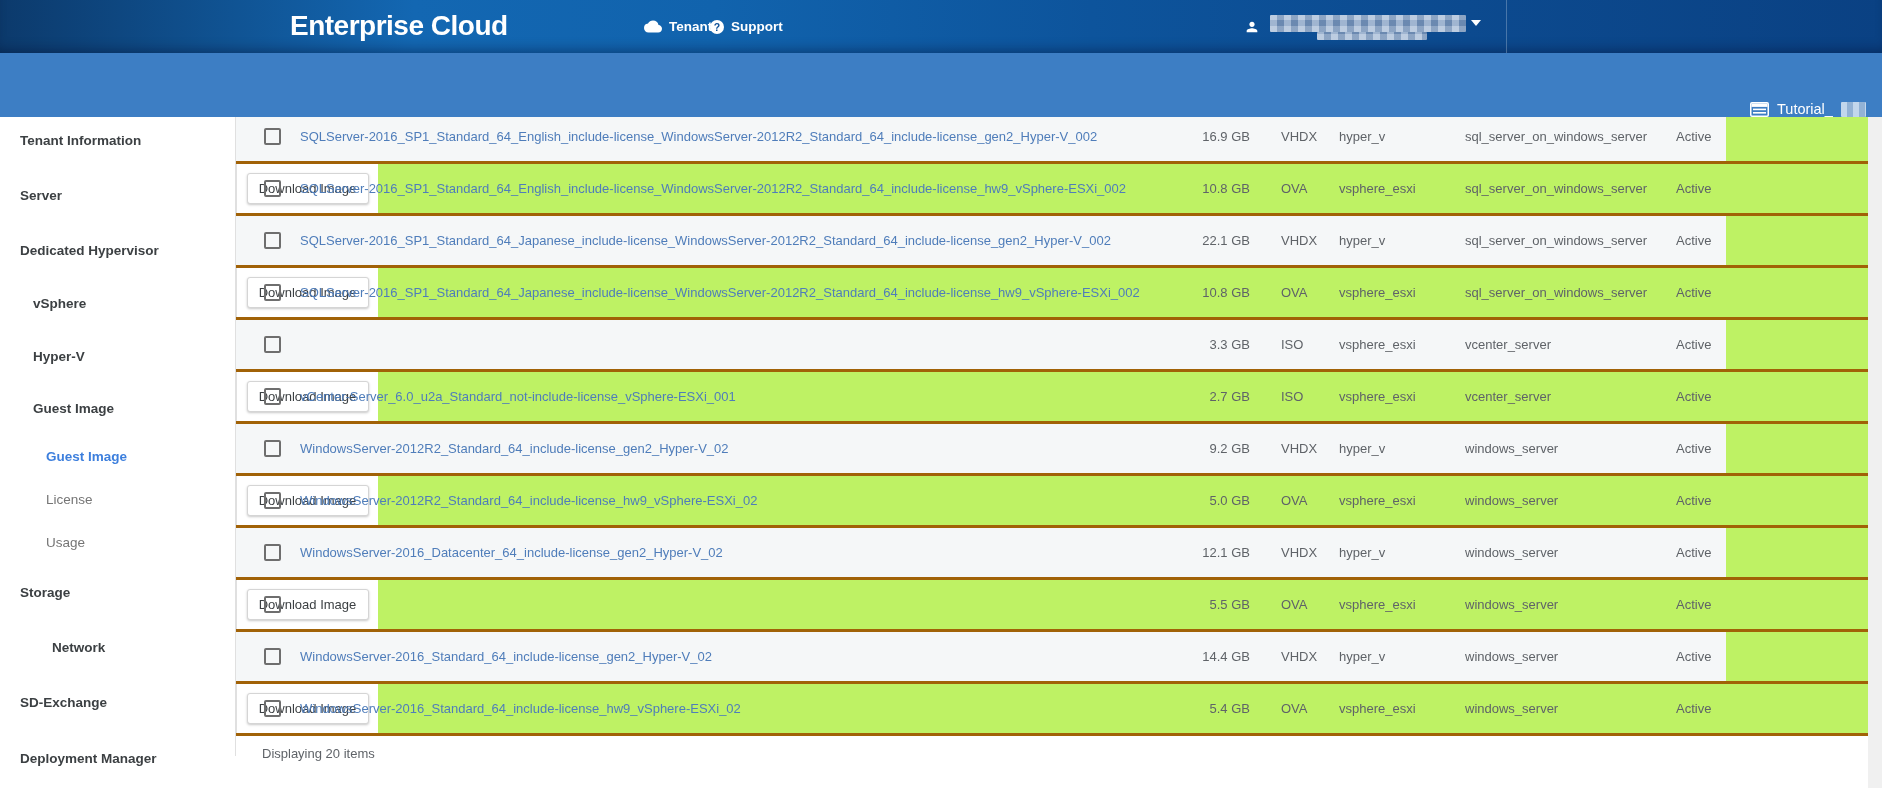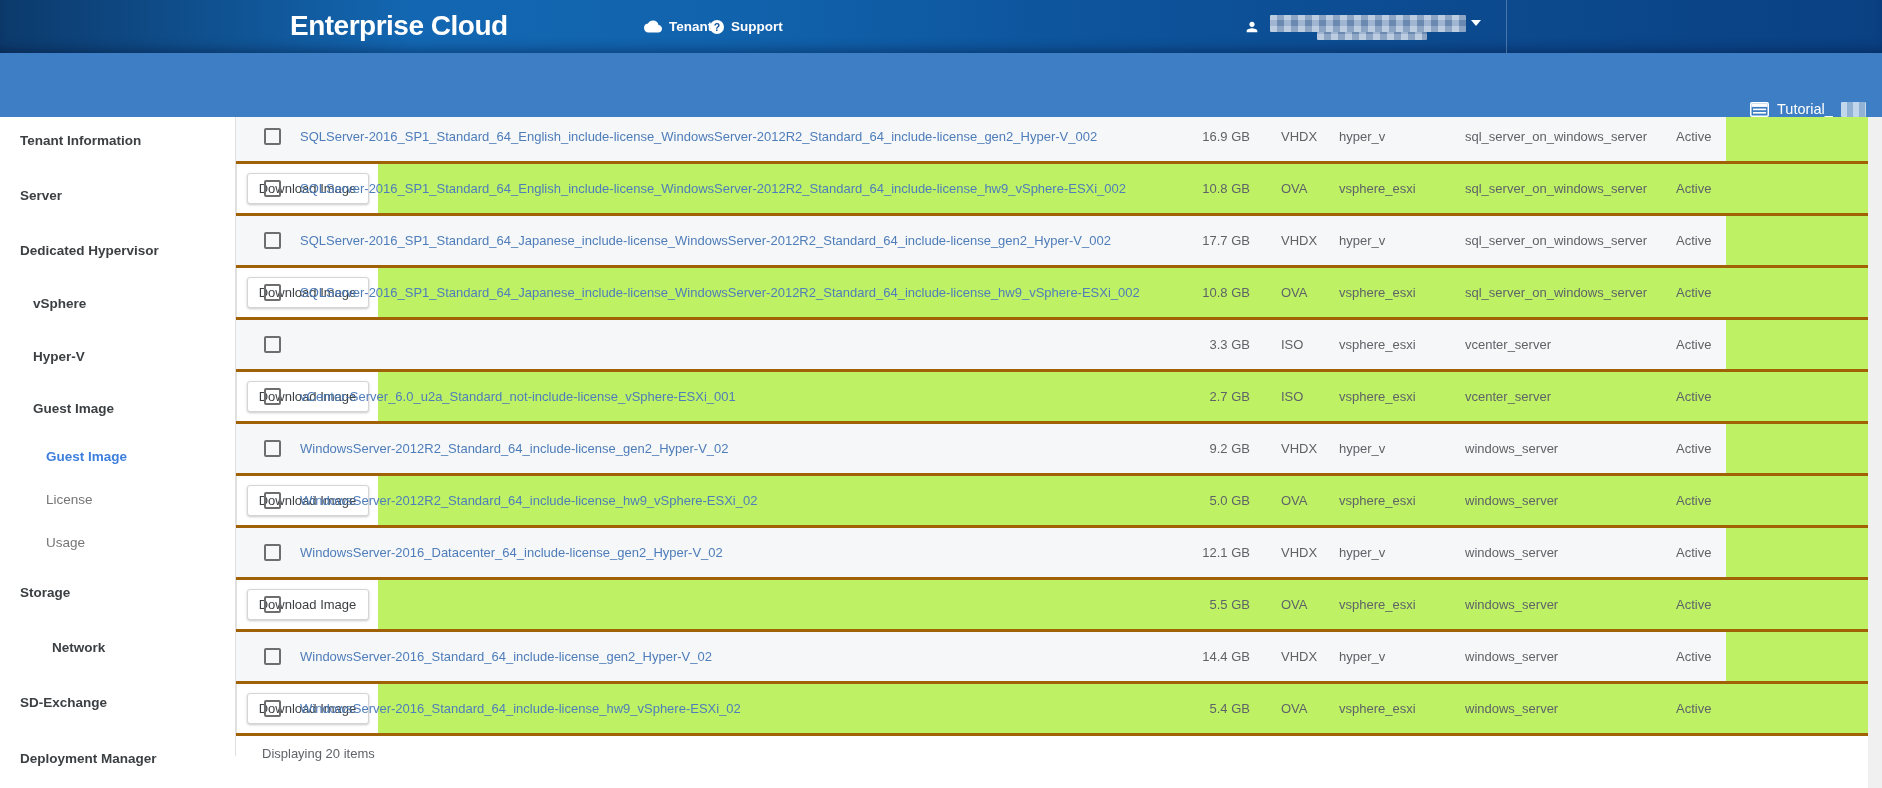--- a/index.html
+++ b/index.html
@@ -163,21 +163,21 @@
         </div>
       </div>
       <div class="trow odd">
         <div class="stripe"></div>
         <div class="cell c-check">
           <div class="cb"></div>
         </div>
         <div class="cell c-name">
           <a>SQLServer-2016_SP1_Standard_64_Japanese_include-license_WindowsServer-2012R2_Standard_64_include-license_gen2_Hyper-V_002</a>
         </div>
-        <div class="cell c-size">17.7 GB</div>
+        <div class="cell c-size">22.1 GB</div>
         <div class="cell c-format">VHDX</div>
         <div class="cell c-hyp">hyper_v</div>
         <div class="cell c-cat">sql_server_on_windows_server</div>
         <div class="cell c-status">Active</div>
         <div class="c-action">
           <button class="dl-btn">Download Image</button>
         </div>
       </div>
       <div class="trow">
         <div class="stripe"></div>

